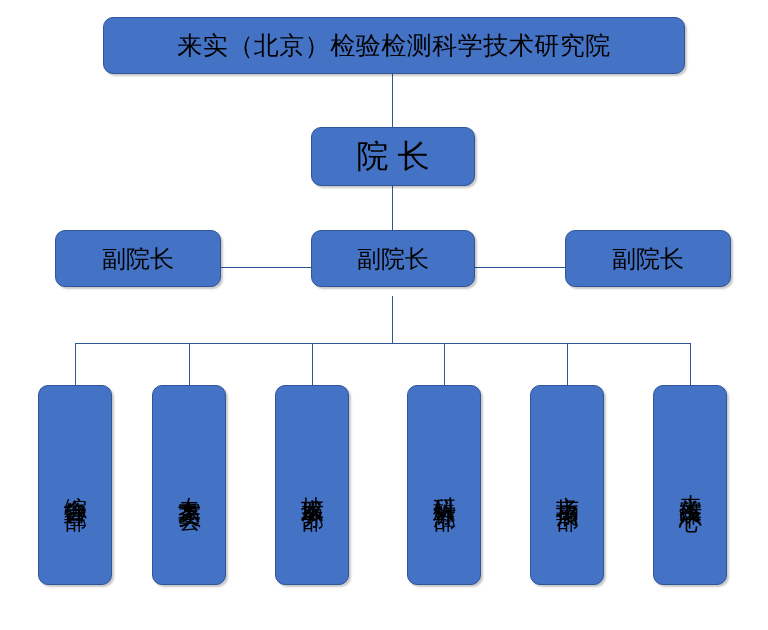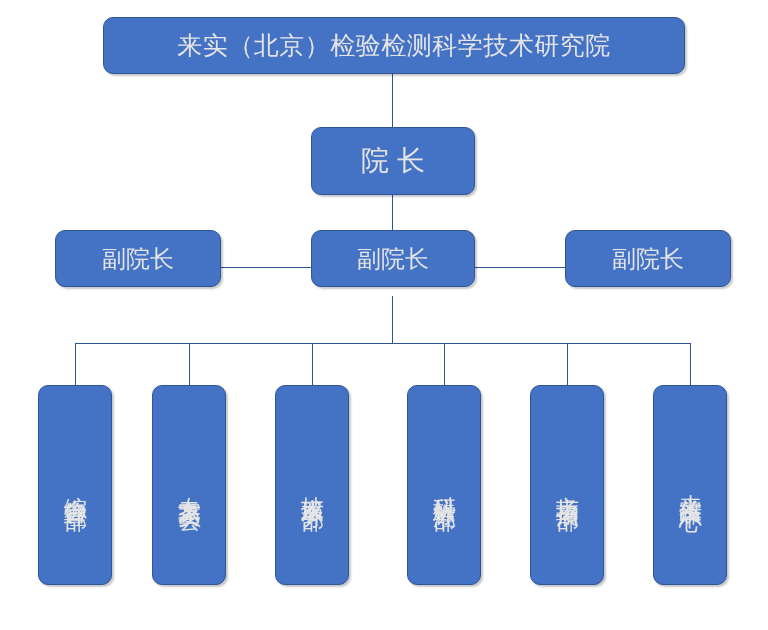--- a/index.html
+++ b/index.html
@@ -19,21 +19,21 @@
     height: 630px;
   }
 
   
   .node {
     position: absolute;
     box-sizing: border-box;
     background: #4472C4;
     border: 1px solid #2F5597;
     border-radius: 10px;
-    color: #e5e5e5;
+    color: #000000;
     display: flex;
     align-items: center;
     justify-content: center;
     text-align: center;
     box-shadow: 2px 2px 2px rgba(0,0,0,0.22);
     z-index: 3;
   }
 
   .node-root {
     left: 103px;
@@ -41,22 +41,22 @@
     width: 582px;
     height: 57px;
     font-size: 25px;
     letter-spacing: 0.5px;
   }
 
   .node-dean {
     left: 311px;
     top: 127px;
     width: 164px;
-    height: 68px;
-    font-size: 28px;
+    height: 59px;
+    font-size: 32px;
   }
 
   .node-vice {
     top: 230px;
     width: 166px;
     height: 57px;
     font-size: 24px;
   }
   .node-vice.v-left   { left: 55px; }
   .node-vice.v-mid    { left: 311px; width: 164px; }

